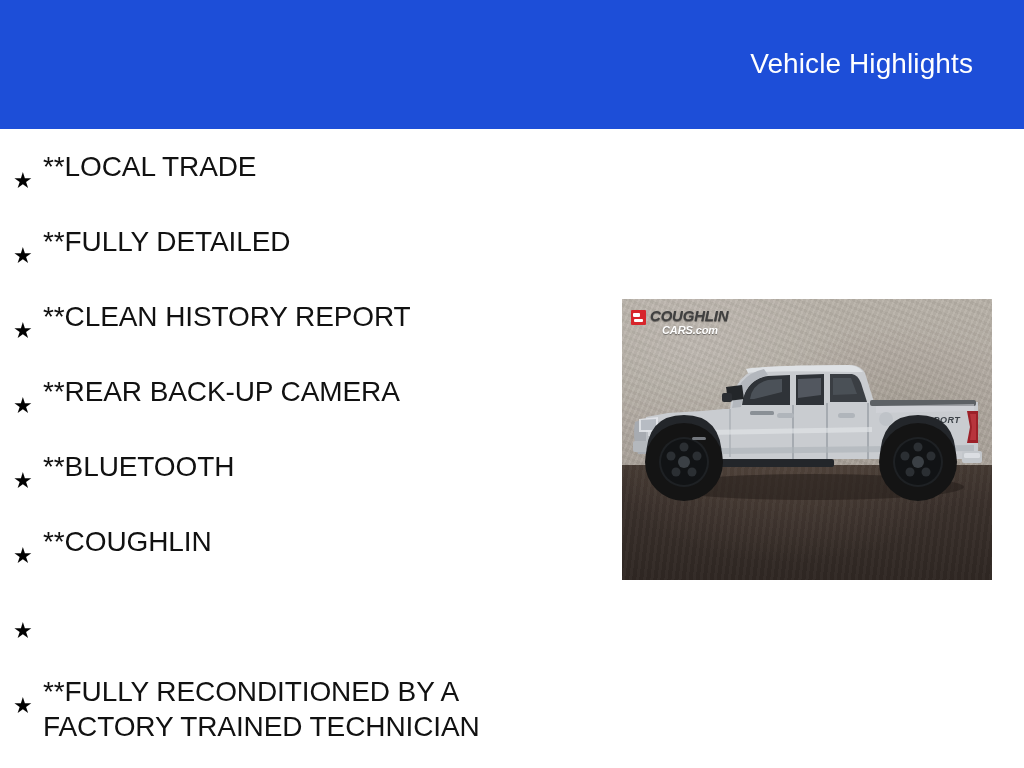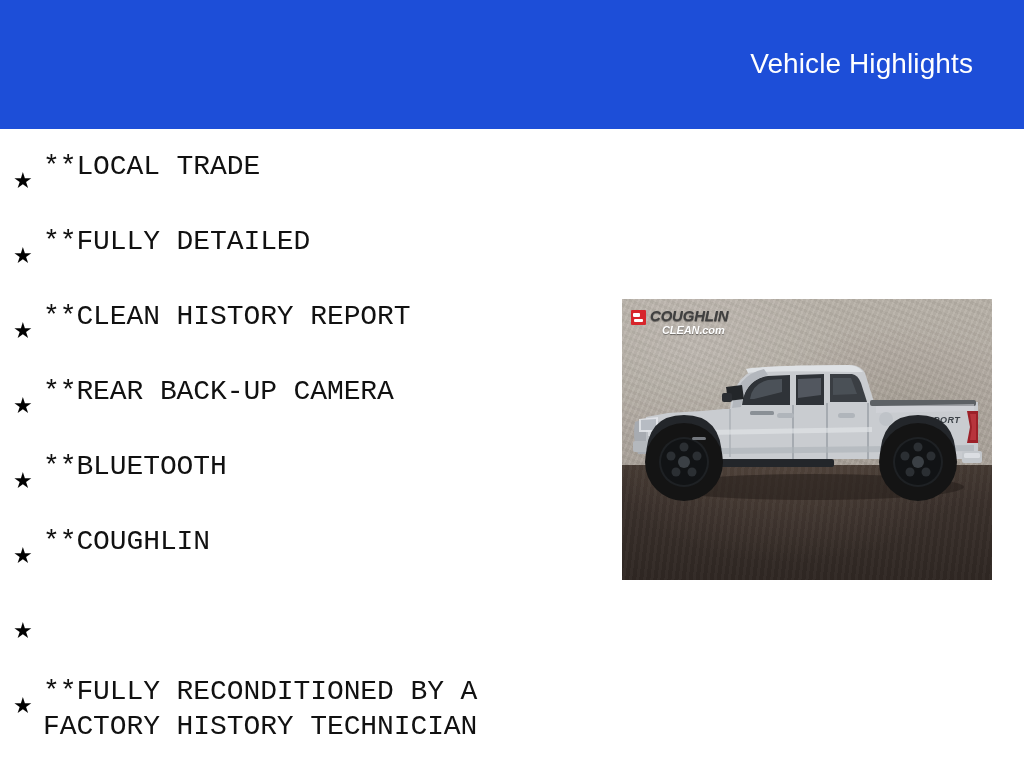--- a/index.html
+++ b/index.html
@@ -72,21 +72,20 @@
   .highlight-item:first-child .star-icon {
     top: 41px;
   }
   .highlight-label {
     font-size: 28px;
     line-height: 35px;
     color: #111111;
     font-weight: 400;
     letter-spacing: -0.1px;
     white-space: pre-line;
-    font-family: Liberation Mono, monospace;
   }
 
   
   .vehicle-photo {
     position: absolute;
     left: 622px;
     top: 299px;
     width: 370px;
     height: 281px;
     overflow: hidden;
@@ -233,21 +232,21 @@
   <li class="highlight-item">
     <span class="star-icon">★</span>
     <span class="highlight-label">**COUGHLIN</span>
   </li>
   <li class="highlight-item">
     <span class="star-icon">★</span>
   </li>
   <li class="highlight-item">
     <span class="star-icon">★</span>
     <span class="highlight-label">**FULLY RECONDITIONED BY A
-FACTORY HISTORY TECHNICIAN</span>
+FACTORY TRAINED TECHNICIAN</span>
   </li>
 </ul>
 
 <div class="vehicle-photo">
   <div class="photo-wall"></div>
   <div class="photo-floor"></div>
 
   <svg class="truck-svg" viewBox="0 0 370 281">
 
     <ellipse cx="190" cy="188" rx="152" ry="13" fill="#241d1a" opacity="0.55"></ellipse>
@@ -334,16 +333,16 @@
     <circle cx="264" cy="120" r="7" fill="#bfc3c8"></circle>
 
     <rect x="70" y="138" width="14" height="3" rx="1.5" fill="#8b9097" opacity="0.8"></rect>
     <rect x="128" y="112" width="24" height="4" rx="1.5" fill="#7f858c" opacity="0.85"></rect>
   </svg>
 
   <div class="photo-watermark">
     <span class="wm-logo-mark"></span>
     <span class="wm-text">
       <span class="wm-name">COUGHLIN</span>
-      <span class="wm-sub"><span>CLEAN</span><span class="dotcom">.com</span></span>
+      <span class="wm-sub"><span>CARS</span><span class="dotcom">.com</span></span>
     </span>
   </div>
 </div>
 
 </body></html>

